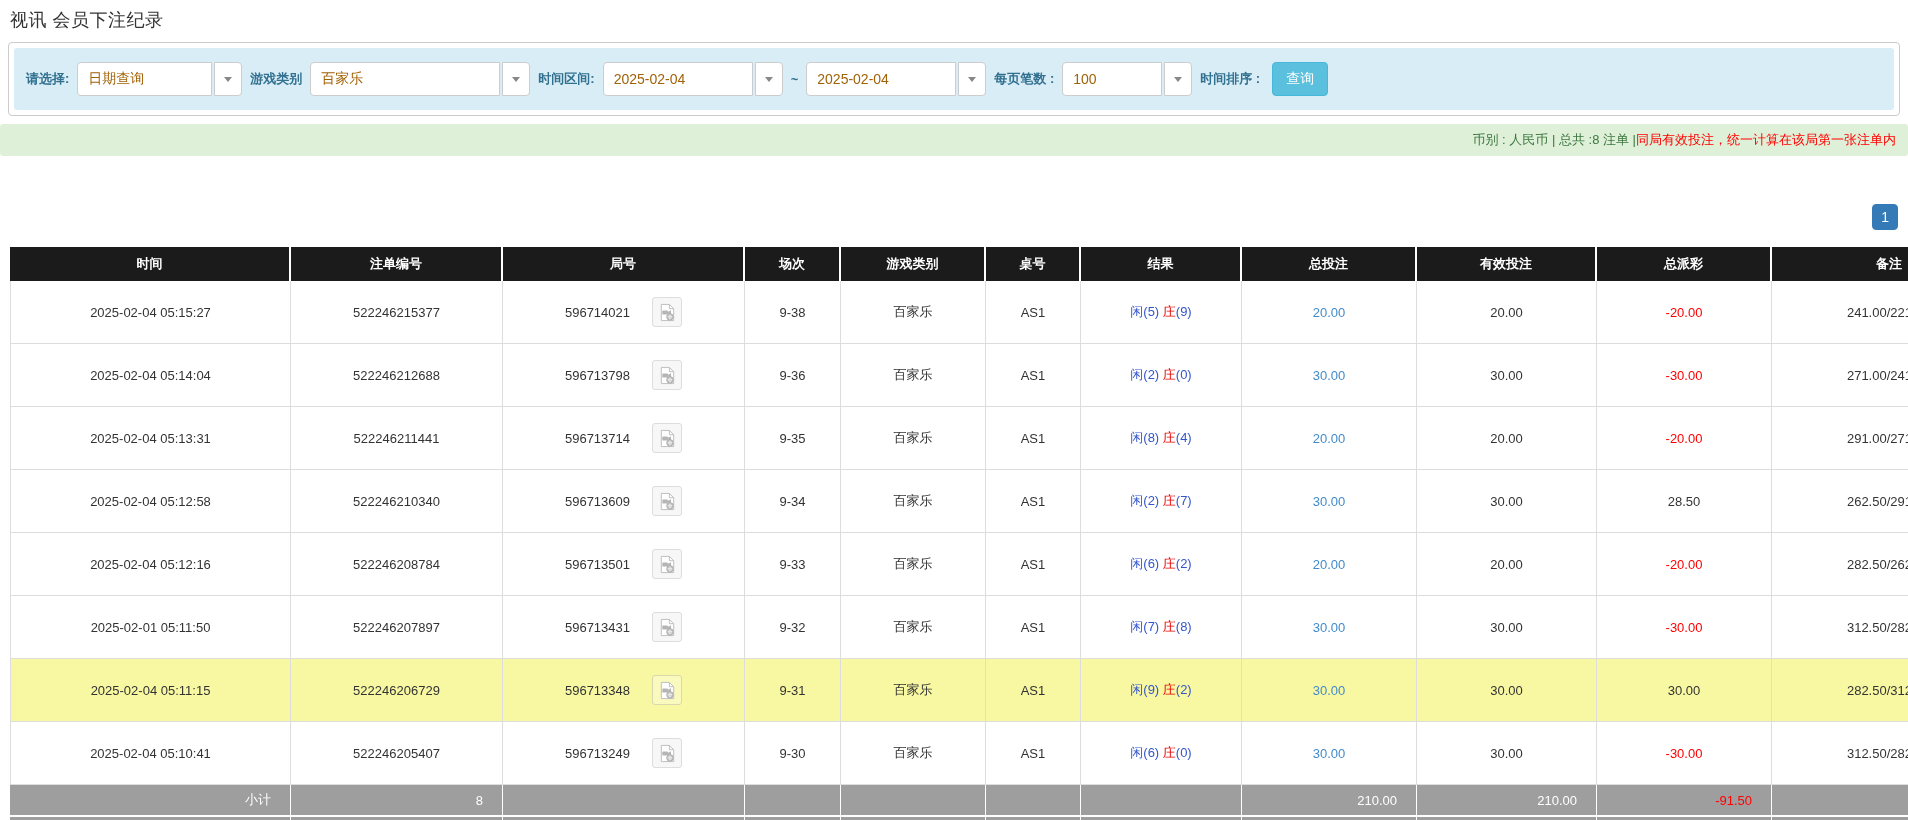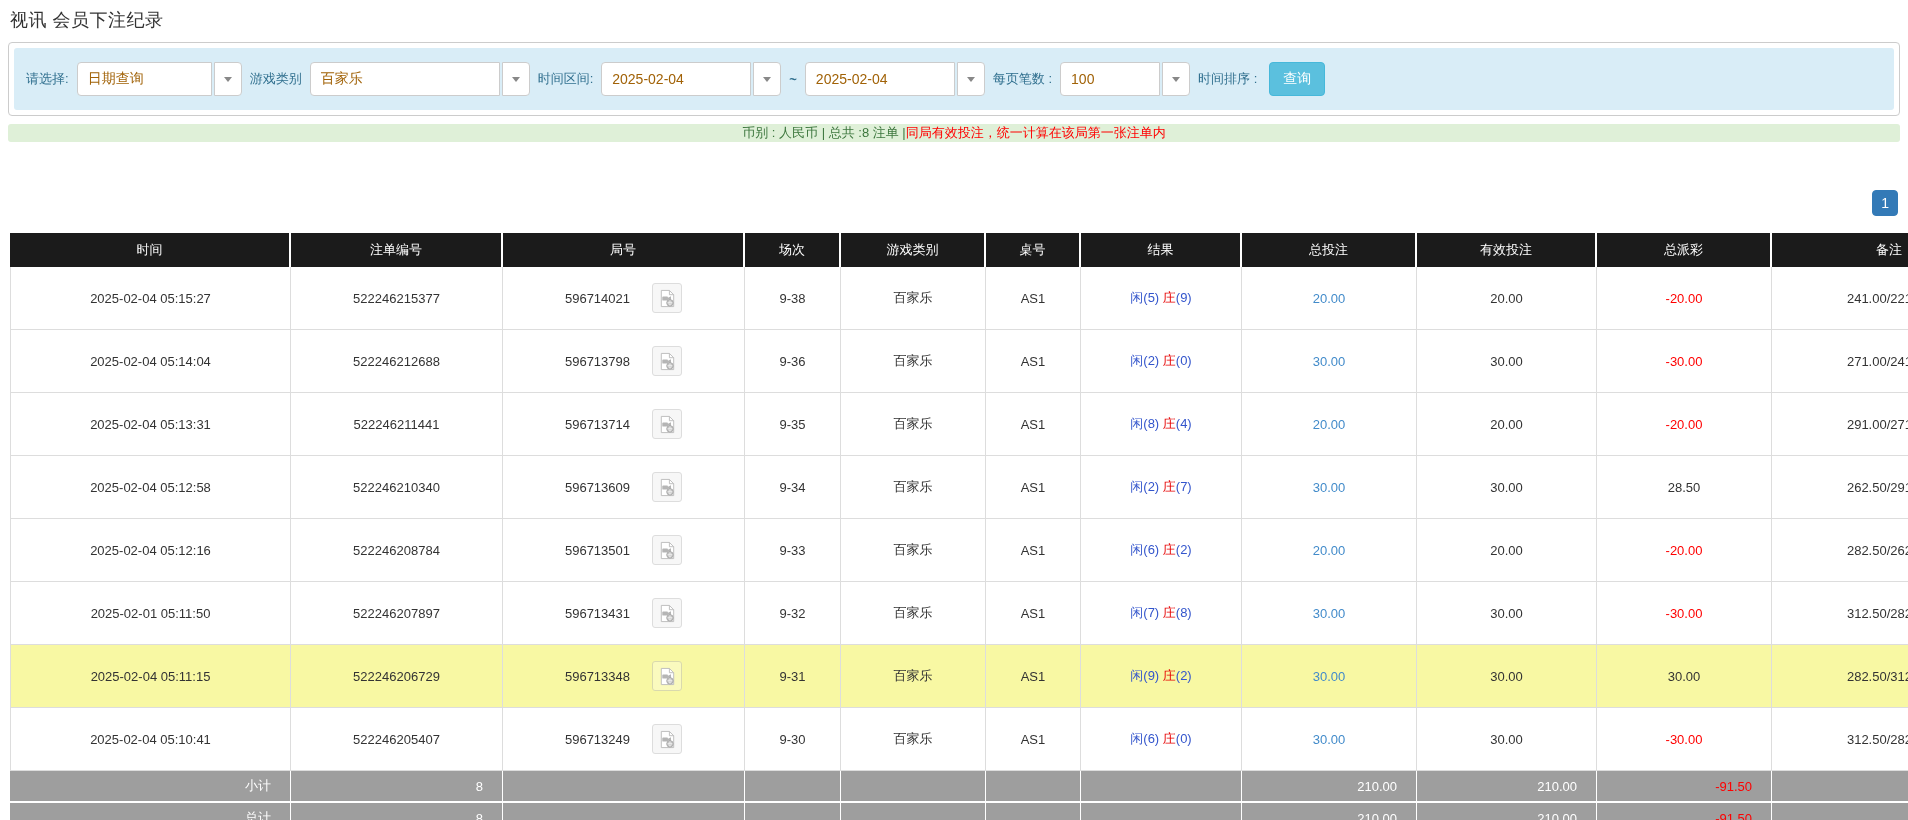--- a/index.html
+++ b/index.html
@@ -5,41 +5,41 @@
   html,body{margin:0;padding:0}
   body{
     width:1908px;height:820px;overflow:hidden;background:#fff;
     font-family:"Liberation Sans",sans-serif;font-size:13px;color:#333;
   }
   .page-title{font-size:18px;font-weight:500;color:#333;margin:8px 0 10px 10px;letter-spacing:.5px}
 
   
   .filter-panel{margin:0 8px;border:1px solid #ccc;border-radius:4px;background:#fff;padding:5px}
   .filter-bar{background:#d9edf7;border-radius:3px;padding:14px 12px;display:flex;align-items:center;gap:8px;white-space:nowrap}
-  .flabel{color:#31708f;font-weight:normal;font-size:13px}
+  .flabel{color:#31708f;font-weight:bold;font-size:13px}
   .combo{display:flex;align-items:stretch;height:34px}
   .combo-text{background:#fff;border:1px solid #ccc;border-radius:4px 0 0 4px;padding:0 10px;display:flex;align-items:center;font-size:14px;color:#a16207;flex:1;overflow:hidden}
   .combo-arrow{width:26px;margin-left:2px;background:#fff;border:1px solid #ccc;border-radius:0 4px 4px 0;display:flex;align-items:center;justify-content:center}
   .caret{width:0;height:0;border-left:4px solid transparent;border-right:4px solid transparent;border-top:5px solid #888}
   .w-query{width:165px}.w-game{width:220px}.w-date{width:180px}.w-size{width:130px}.w-sort{width:197px}
   .tilde{color:#31708f;font-weight:bold}
   .btn-search{background:#5bc0de;border:1px solid #46b8da;color:#fff;border-radius:4px;height:34px;padding:0 13px;font-size:14px;margin-left:4px;cursor:pointer}
 
   
-  .summary-bar{margin:8px 8px 0;background:#dff0d8;border-radius:3px;padding:0 12px;display:flex;justify-content:center;align-items:center;color:#3c763d;font-size:13px}
+  .summary-bar{margin:8px 0 0;background:#dff0d8;border-radius:3px;padding:7px 12px;display:flex;justify-content:flex-end;align-items:center;color:#3c763d;font-size:13px}
   .summary-notice{color:#ff0000}
 
   
   .pager{margin:0 10px;text-align:right}
   .pager-top{margin-top:48px}
   .page-btn{background:#337ab7;border:1px solid #337ab7;color:#fff;border-radius:4px;min-width:25px;height:26px;font-size:14px;padding:0 8px;cursor:pointer}
 
   
   table.records{border-collapse:separate;border-spacing:0;table-layout:fixed;width:1888px;margin:17px 10px 0}
-  thead th{background:#1b1b1b;color:#fff;font-weight:normal;font-size:13px;text-align:center;padding:8px 4px;border-right:2px solid #fff;overflow:hidden}
+  thead th{background:#1b1b1b;color:#fff;font-weight:bold;font-size:13px;text-align:center;padding:8px 4px;border-right:2px solid #fff;overflow:hidden}
   thead th:last-child{border-right:none}
   tbody td{background:#fff;border-right:1px solid #ddd;border-bottom:1px solid #ddd;text-align:center;padding:16px 6px;font-size:13px;color:#333;overflow:hidden}
   tbody td:first-child{border-left:1px solid #ddd}
   tr.hl td{background:#f8f8a3}
   .blue-val{color:#428bca}
   .red-val{color:#ff0000}
   .res-blue{color:#3355cc}
   .res-red{color:#e60000}
   .round-wrap{display:flex;align-items:center;justify-content:center;gap:22px}
   .video-btn{width:30px;height:30px;background:#f7f7f7;border:1px solid #ddd;border-radius:3px;display:inline-flex;align-items:center;justify-content:center;padding:0;cursor:pointer}

